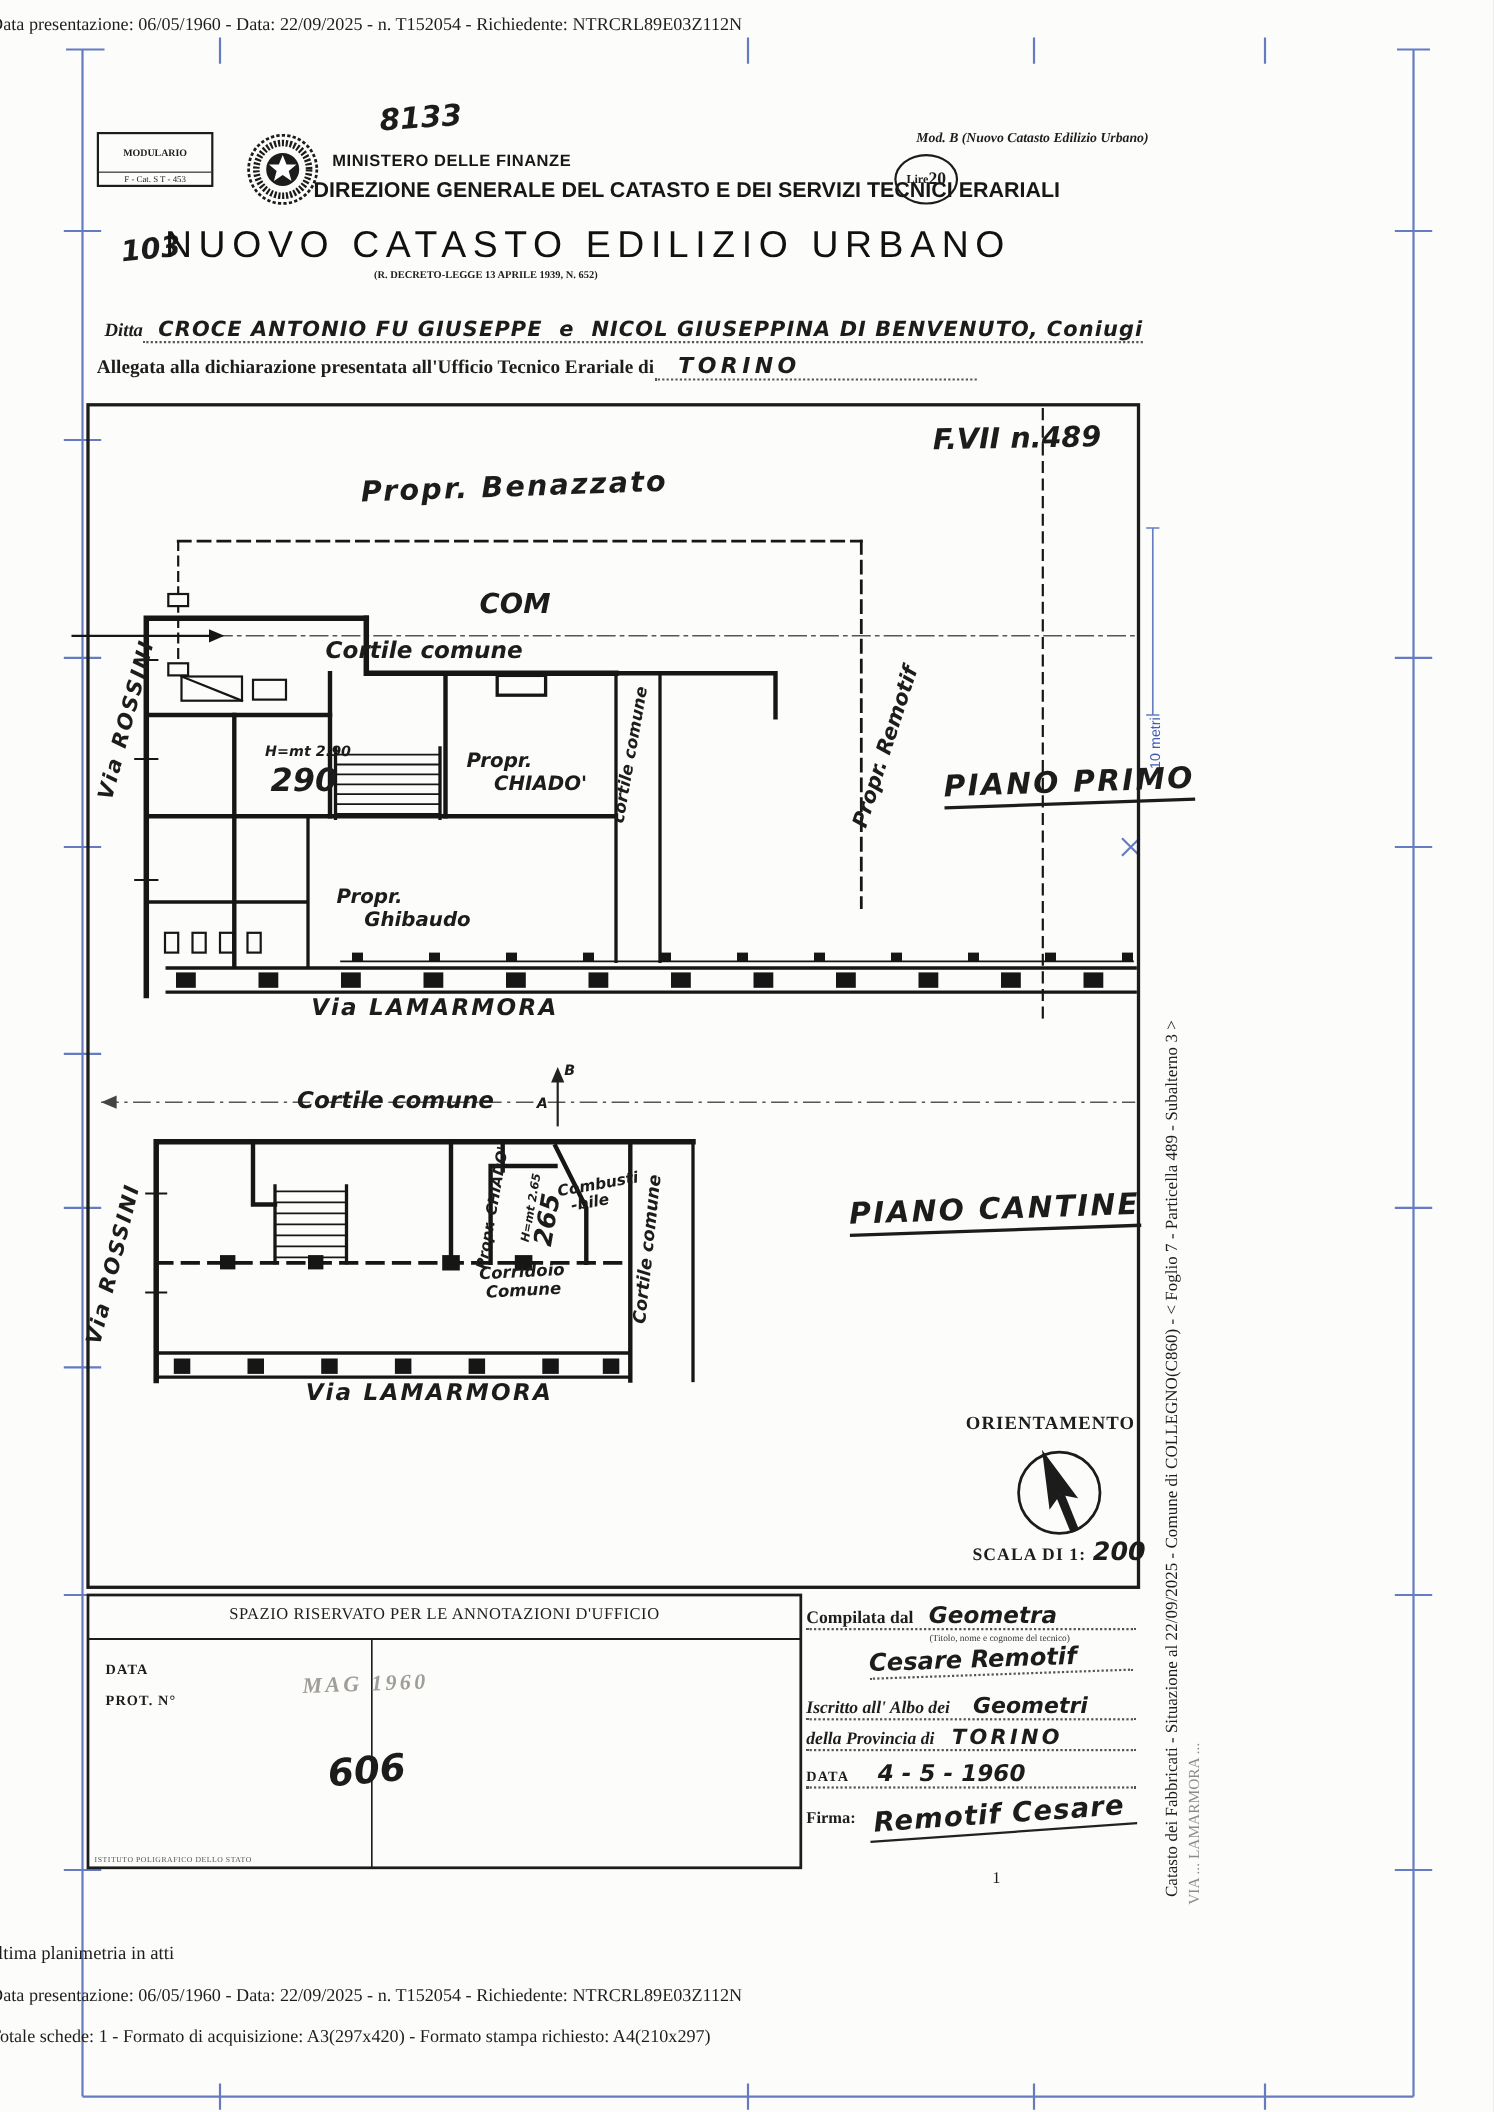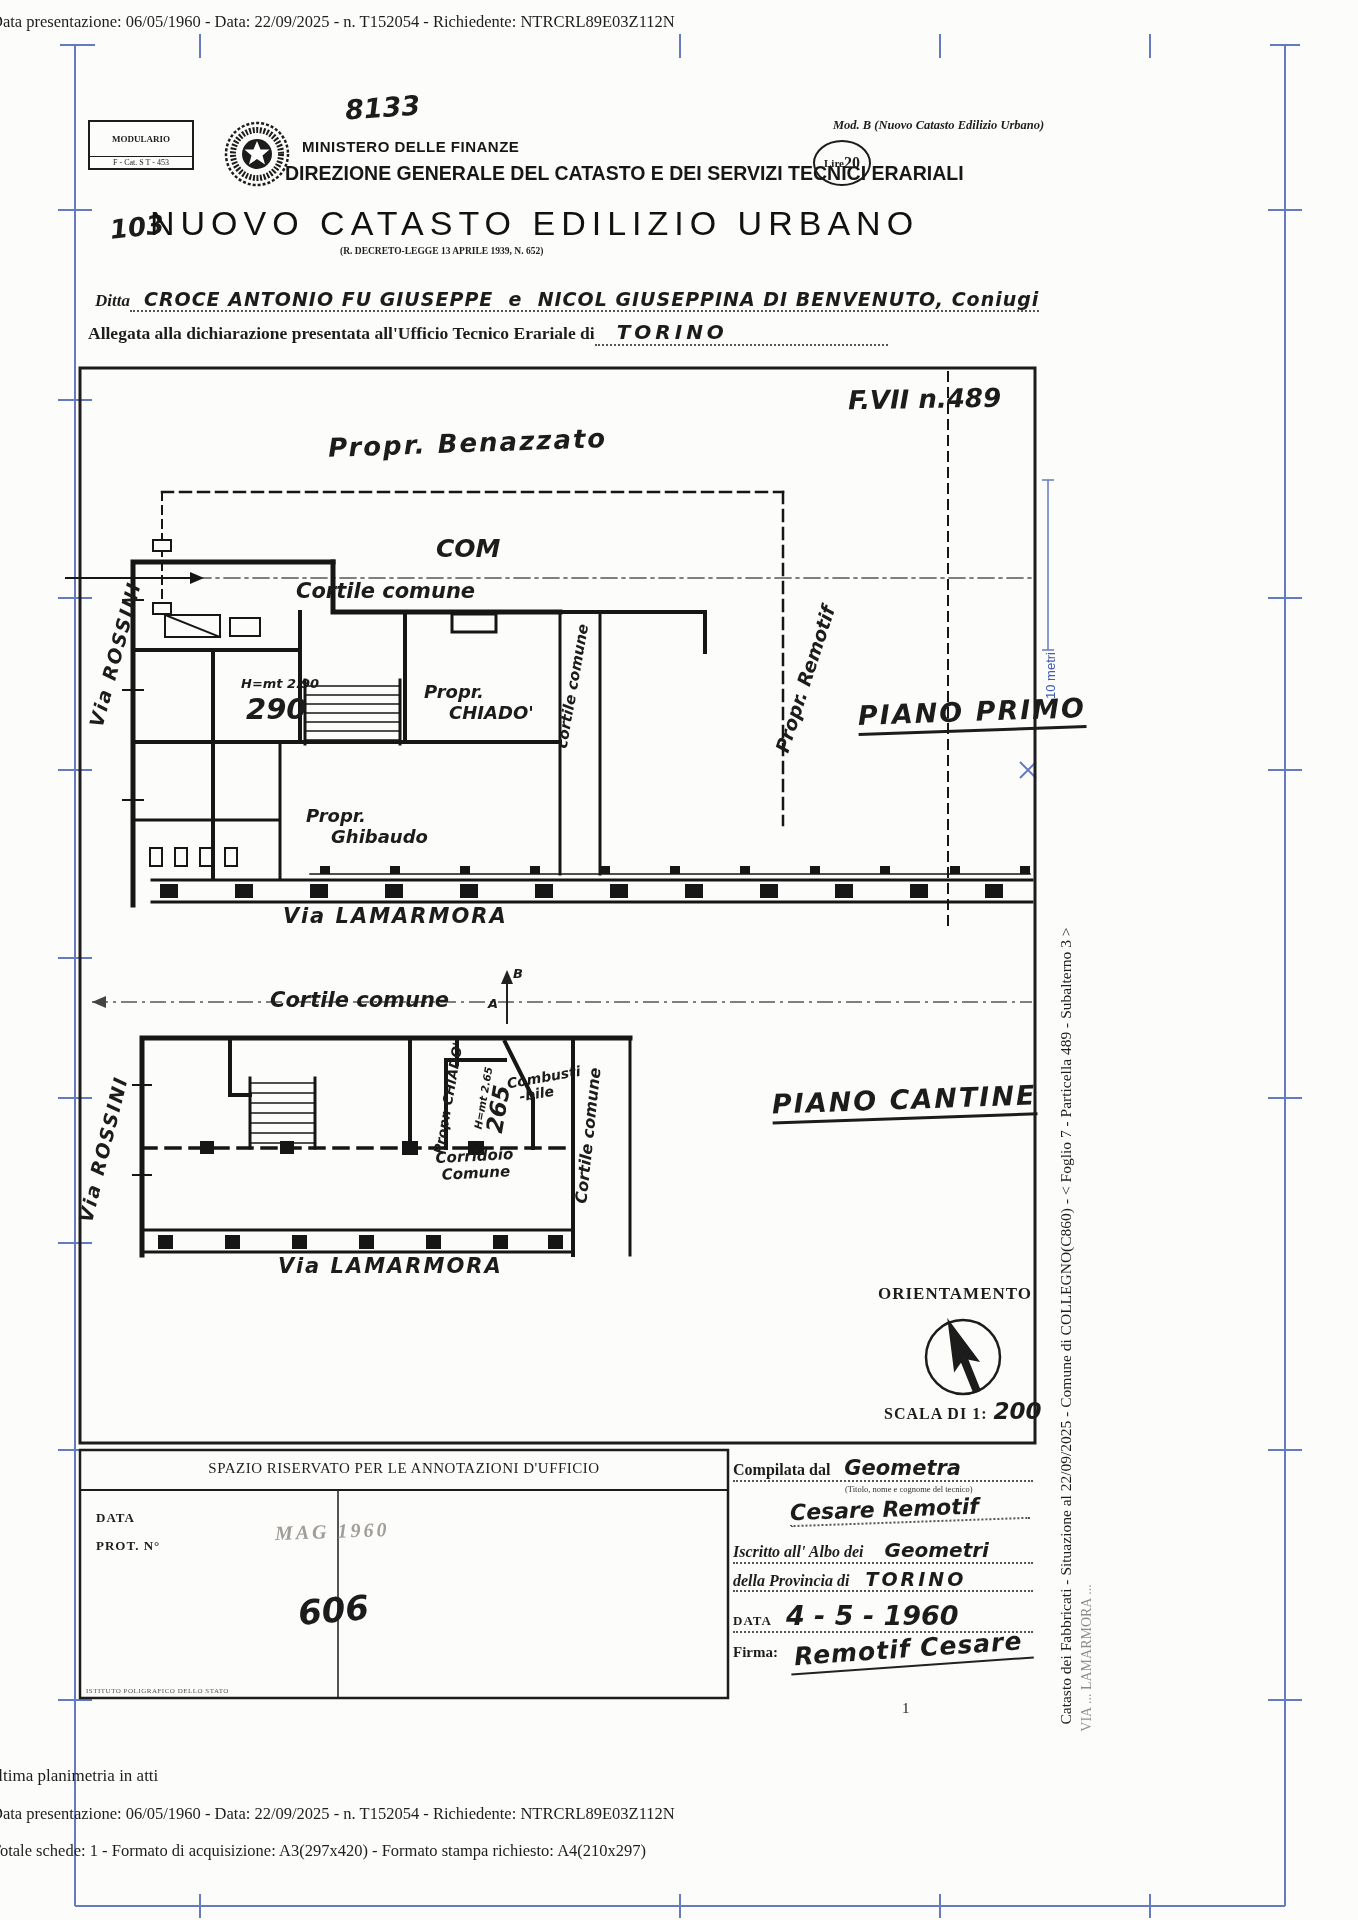--- a/index.html
+++ b/index.html
@@ -262,21 +262,21 @@
   <div class="abs row dotline" style="left:733px;top:1538px;width:300px">
     <span class="serif nw" style="font-size:16px;font-style:italic;font-weight:bold">Iscritto all' Albo dei</span>
     <span class="hw" style="font-size:20px;margin-left:21px">Geometri</span>
   </div>
   <div class="abs row dotline" style="left:733px;top:1568px;width:300px">
     <span class="serif nw" style="font-size:16px;font-style:italic;font-weight:bold">della Provincia di</span>
     <span class="hw" style="font-size:19px;margin-left:16px;letter-spacing:3px">TORINO</span>
   </div>
   <div class="abs row dotline" style="left:733px;top:1600px;width:300px">
     <span class="serif nw" style="font-size:13px;font-weight:bold;letter-spacing:1px">DATA</span>
-    <span class="hw" style="font-size:27px;margin-left:14px">4 - 5 - 1960</span>
+    <span class="hw" style="font-size:21px;margin-left:26px">4 - 5 - 1960</span>
   </div>
   <div class="abs row" style="left:733px;top:1634px;width:300px">
     <span class="serif nw" style="font-size:15px;font-weight:bold">Firma:</span>
     <span class="hw" style="font-size:25px;margin-left:12px;letter-spacing:1px;transform:rotate(-4deg);
                 border-bottom:2px solid #222;padding:0 10px 2px 4px">Remotif Cesare</span>
   </div>
 
 </div>
 
 </body></html>

